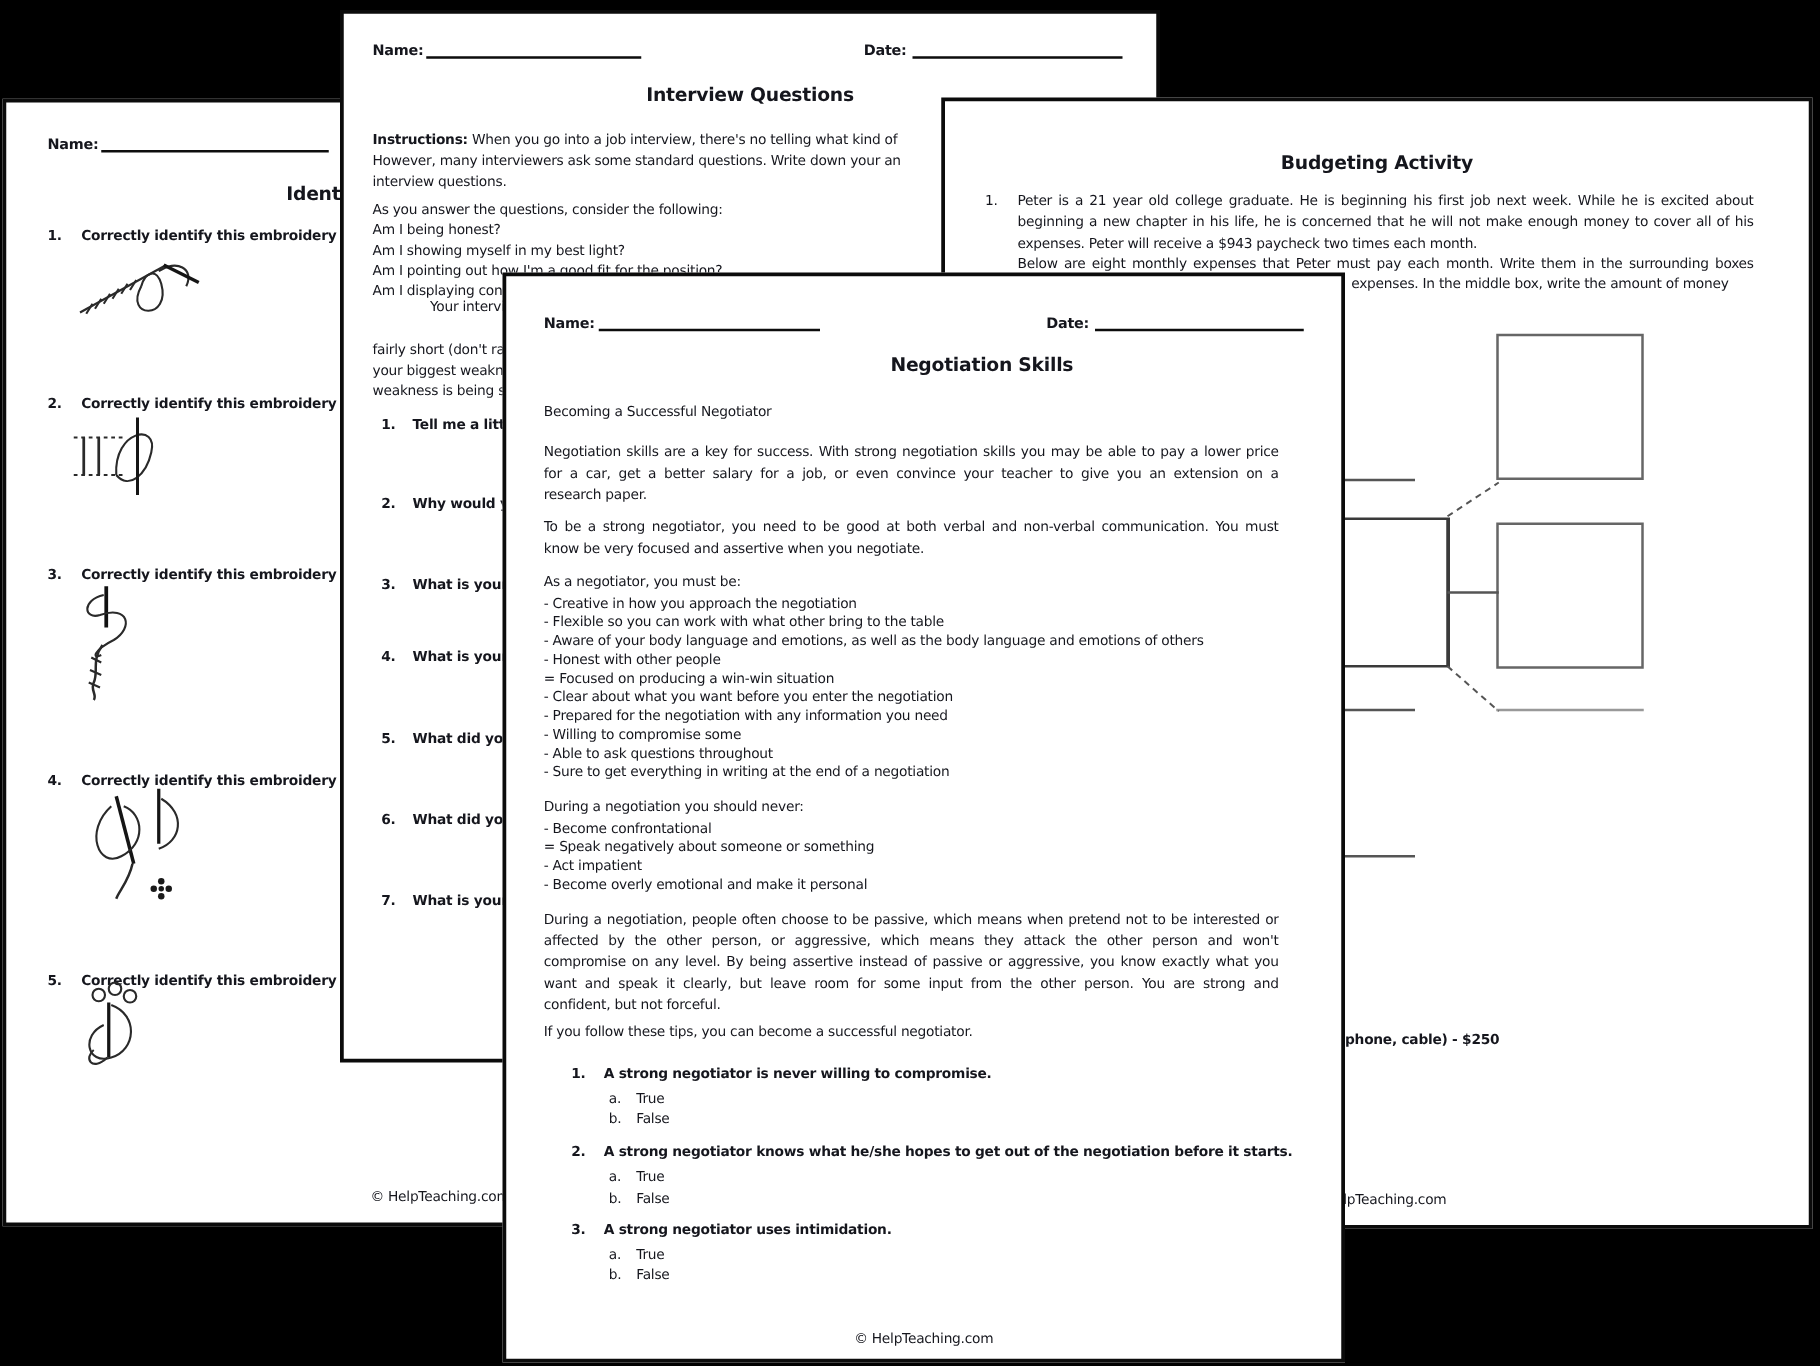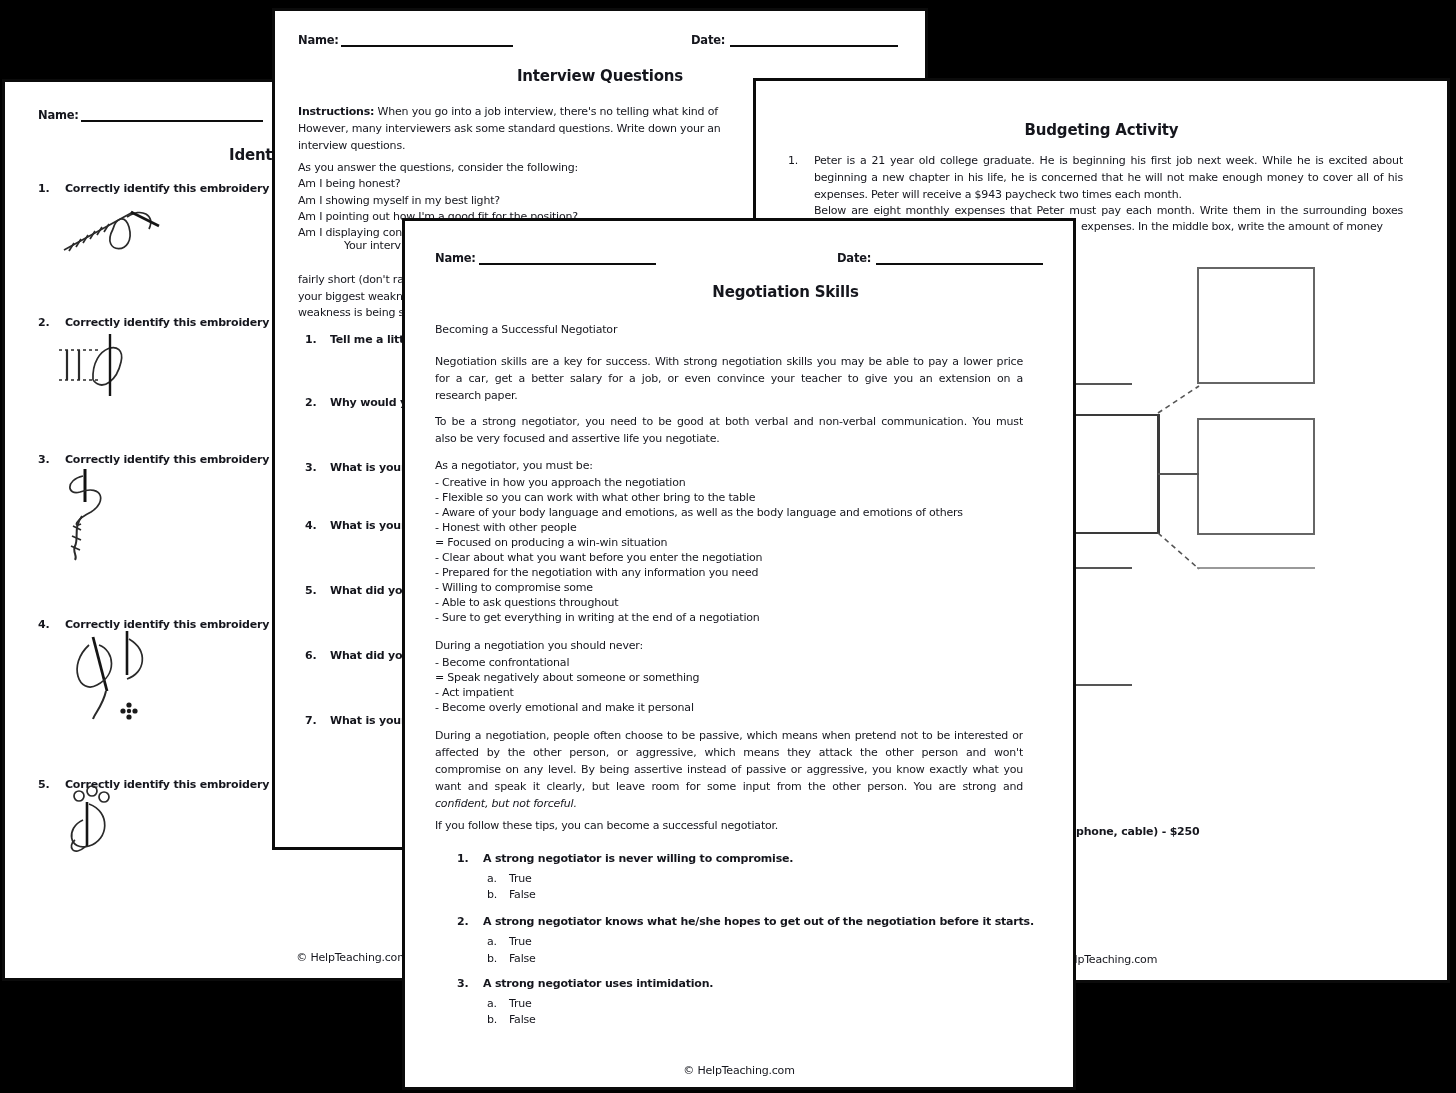--- a/index.html
+++ b/index.html
@@ -173,21 +173,21 @@
   <div class="uline" style="left:471px;top:41px;width:167px;"></div>
   <div class="h1 ctr" style="left:0px;top:62px;width:761px;">Negotiation Skills</div>
 
   <div class="t" style="left:30px;top:102px;">Becoming a Successful Negotiator</div>
 
   <div class="t j" style="left:30px;top:151px;width:588px;">for a car, get a better salary for a job, or even convince your teacher to give you an extension on a</div>
   <div class="t j" style="left:30px;top:134px;width:588px;">Negotiation skills are a key for success. With strong negotiation skills you may be able to pay a lower price</div>
   <div class="t" style="left:30px;top:168px;">research paper.</div>
 
   <div class="t j" style="left:30px;top:194px;width:588px;">To be a strong negotiator, you need to be good at both verbal and non-verbal communication. You must</div>
-  <div class="t" style="left:30px;top:211px;">also be very focused and assertive life you negotiate.</div>
+  <div class="t" style="left:30px;top:211px;">know be very focused and assertive when you negotiate.</div>
 
   <div class="t" style="left:30px;top:238px;">As a negotiator, you must be:</div>
   <div class="t" style="left:30px;top:255px;">- Creative in how you approach the negotiation</div>
   <div class="t" style="left:30px;top:270px;">- Flexible so you can work with what other bring to the table</div>
   <div class="t" style="left:30px;top:285px;">- Aware of your body language and emotions, as well as the body language and emotions of others</div>
   <div class="t" style="left:30px;top:300px;">- Honest with other people</div>
   <div class="t" style="left:30px;top:315px;">= Focused on producing a win-win situation</div>
   <div class="t" style="left:30px;top:330px;">- Clear about what you want before you enter the negotiation</div>
   <div class="t" style="left:30px;top:345px;">- Prepared for the negotiation with any information you need</div>
   <div class="t" style="left:30px;top:360px;">- Willing to compromise some</div>
@@ -197,21 +197,21 @@
   <div class="t" style="left:30px;top:418px;">During a negotiation you should never:</div>
   <div class="t" style="left:30px;top:435px;">- Become confrontational</div>
   <div class="t" style="left:30px;top:450px;">= Speak negatively about someone or something</div>
   <div class="t" style="left:30px;top:465px;">- Act impatient</div>
   <div class="t" style="left:30px;top:480px;">- Become overly emotional and make it personal</div>
 
   <div class="t j" style="left:30px;top:508px;width:588px;">During a negotiation, people often choose to be passive, which means when pretend not to be interested or</div>
   <div class="t j" style="left:30px;top:525px;width:588px;">affected by the other person, or aggressive, which means they attack the other person and won't</div>
   <div class="t j" style="left:30px;top:542px;width:588px;">compromise on any level. By being assertive instead of passive or aggressive, you know exactly what you</div>
   <div class="t j" style="left:30px;top:559px;width:588px;">want and speak it clearly, but leave room for some input from the other person. You are strong and</div>
-  <div class="t" style="left:30px;top:576px;font-style:italic;">confident, but not forceful.</div>
+  <div class="t" style="left:30px;top:576px;">confident, but not forceful.</div>
 
   <div class="t" style="left:30px;top:598px;">If you follow these tips, you can become a successful negotiator.</div>
 
   <div class="t sb" style="left:52px;top:631px;">1.</div>
   <div class="t sb" style="left:78px;top:631px;">A strong negotiator is never willing to compromise.</div>
   <div class="t" style="left:82px;top:651px;">a.</div>
   <div class="t" style="left:104px;top:651px;">True</div>
   <div class="t" style="left:82px;top:667px;">b.</div>
   <div class="t" style="left:104px;top:667px;">False</div>
 

